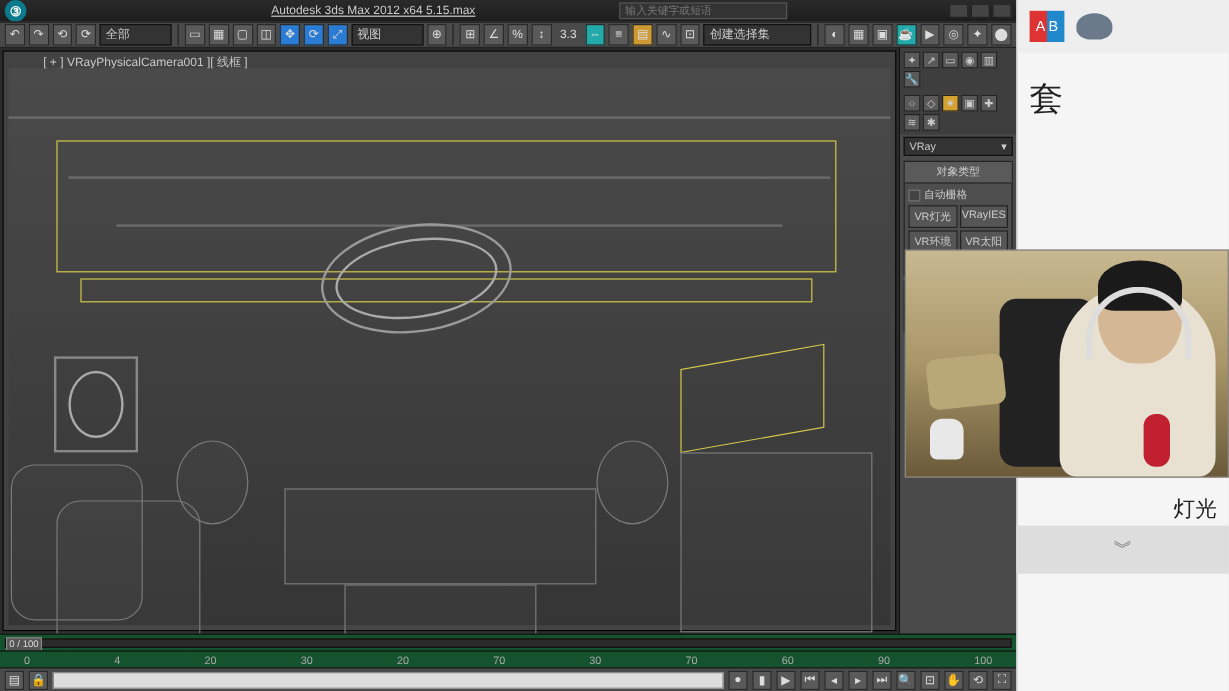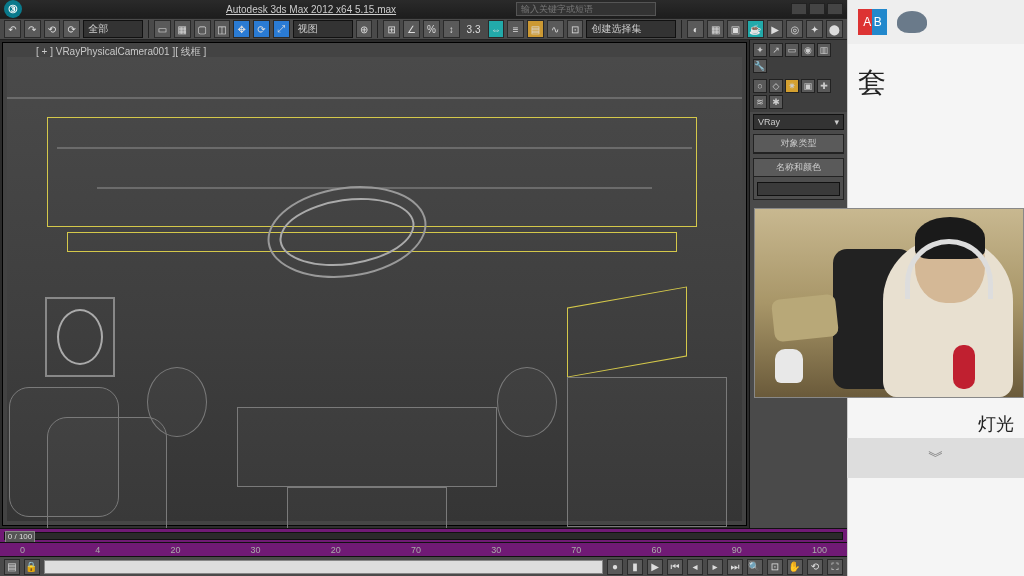--- a/index.html
+++ b/index.html
@@ -54,21 +54,21 @@
   .rollout-body { padding:3px;}
   .rollout-body .row { display:flex; gap:2px; margin-bottom:2px;}
   .rollout-body .btn { flex:1; background:#555; border:1px solid #222; text-align:center; padding:2px 0; font-size:9px;}
   .namefield { width:100%; height:14px; background:#3a3a3a; border:1px solid #111; margin-top:2px;}
 
   
   .navcube { position:absolute; right:6px; top:6px; width:60px;height:60px; }
   .navcube .cube{position:absolute;left:14px;top:14px;width:32px;height:32px;background:#666;border:1px solid #999;transform:rotate(10deg);}
 
   
-  .timeline { height:14px; background:#701a75; border-top:1px solid #111; display:flex; align-items:center; font-size:9px; color:#aaa; padding:0 4px; gap:8px; position:relative;}
+  .timeline { height:14px; background:#14532d; border-top:1px solid #111; display:flex; align-items:center; font-size:9px; color:#aaa; padding:0 4px; gap:8px; position:relative;}
   .timeline .track{ flex:1; height:8px; background:#2a2a2a; border:1px solid #111; position:relative;}
   .timeline .track .marker{position:absolute;left:0;top:-2px;width:30px;height:12px;background:#555;border:1px solid #888;font-size:8px;text-align:center;color:#ddd;}
   .statusbar { height:20px; background:#4a4a4a; border-top:1px solid #111; display:flex; align-items:center; padding:0 4px; gap:4px;}
   .statusbar .tbtn{width:16px;height:16px;}
   .statusbar .prompt{flex:1;background:#ddd;height:14px;border:1px solid #888;}
 
   
   .side { position:absolute; right:0; top:0; width:177px; height:576px; background:#f5f5f5; border-left:1px solid #ccc;}
   .side-top { height:44px; background:#eee; display:flex; align-items:center; gap:10px; padding:0 10px;}
   .side-top .ab { width:29px;height:26px; background:linear-gradient(90deg,#d33 50%,#28c 50%); color:#fff;font-size:12px;font-weight:normal;display:flex;align-items:center;justify-content:center;}
@@ -189,20 +189,36 @@
         <div class="ic">✚</div>
         <div class="ic">≋</div>
         <div class="ic">✱</div>
       </div>
       <div class="cmdsel">
         <span>VRay</span>
           <span>▾</span>
       </div>
       <div class="rollout">
         <div class="rollout-hd">对象类型</div>
+        <div class="rollout-body">
+          <div class="row">
+              <label style="font-size:9px;display:flex;align-items:center;gap:3px">
+                <span style="width:10px;height:10px;border:1px solid #777;background:#444;display:inline-block"></span>
+                <span>自动栅格</span>
+              </label>
+            </div>
+          <div class="row">
+            <div class="btn">VR灯光</div>
+            <div class="btn">VRayIES</div>
+          </div>
+          <div class="row">
+            <div class="btn">VR环境灯光</div>
+            <div class="btn">VR太阳</div>
+          </div>
+        </div>
       </div>
       <div class="rollout">
         <div class="rollout-hd">名称和颜色</div>
         <div class="rollout-body">
           <div class="namefield"></div>
         </div>
       </div>
     </div>
   </div>
 

